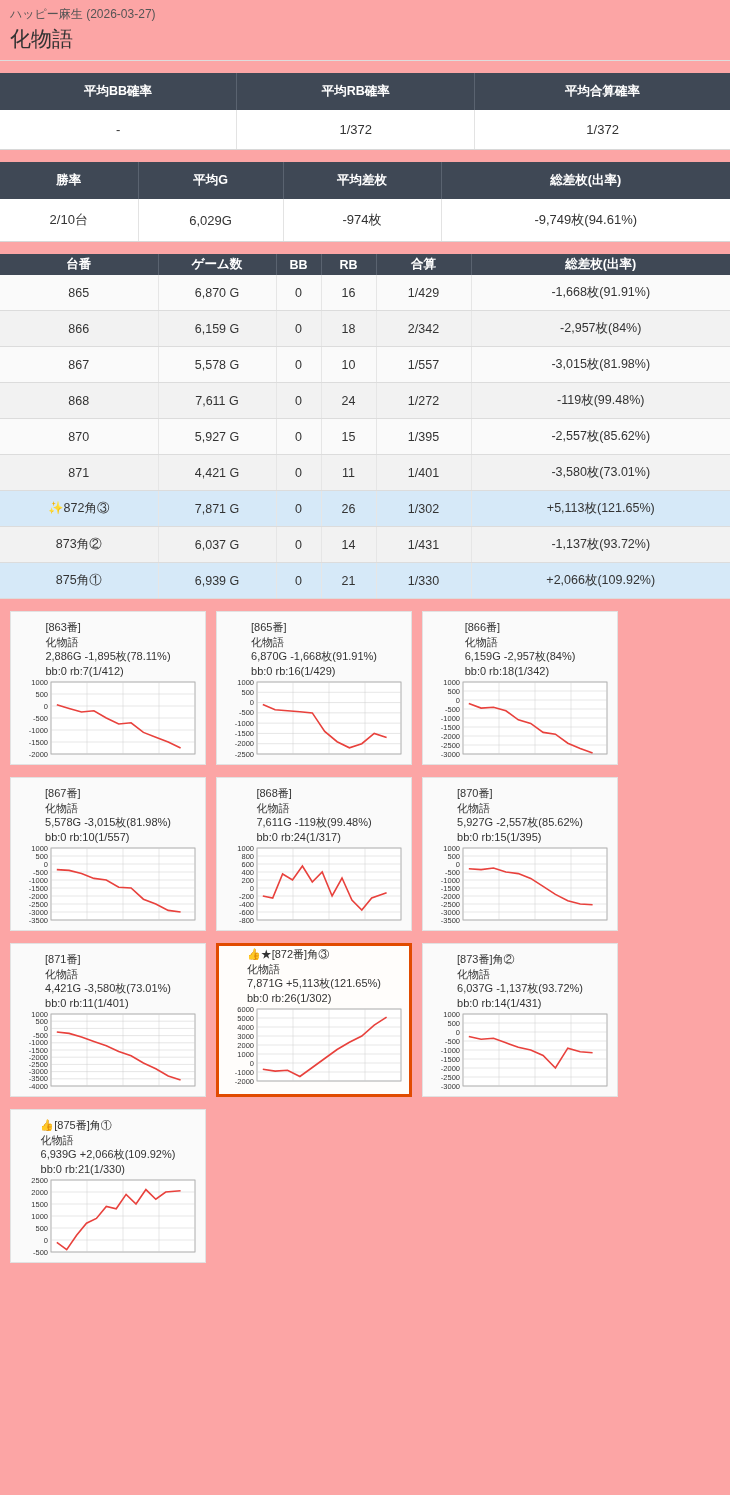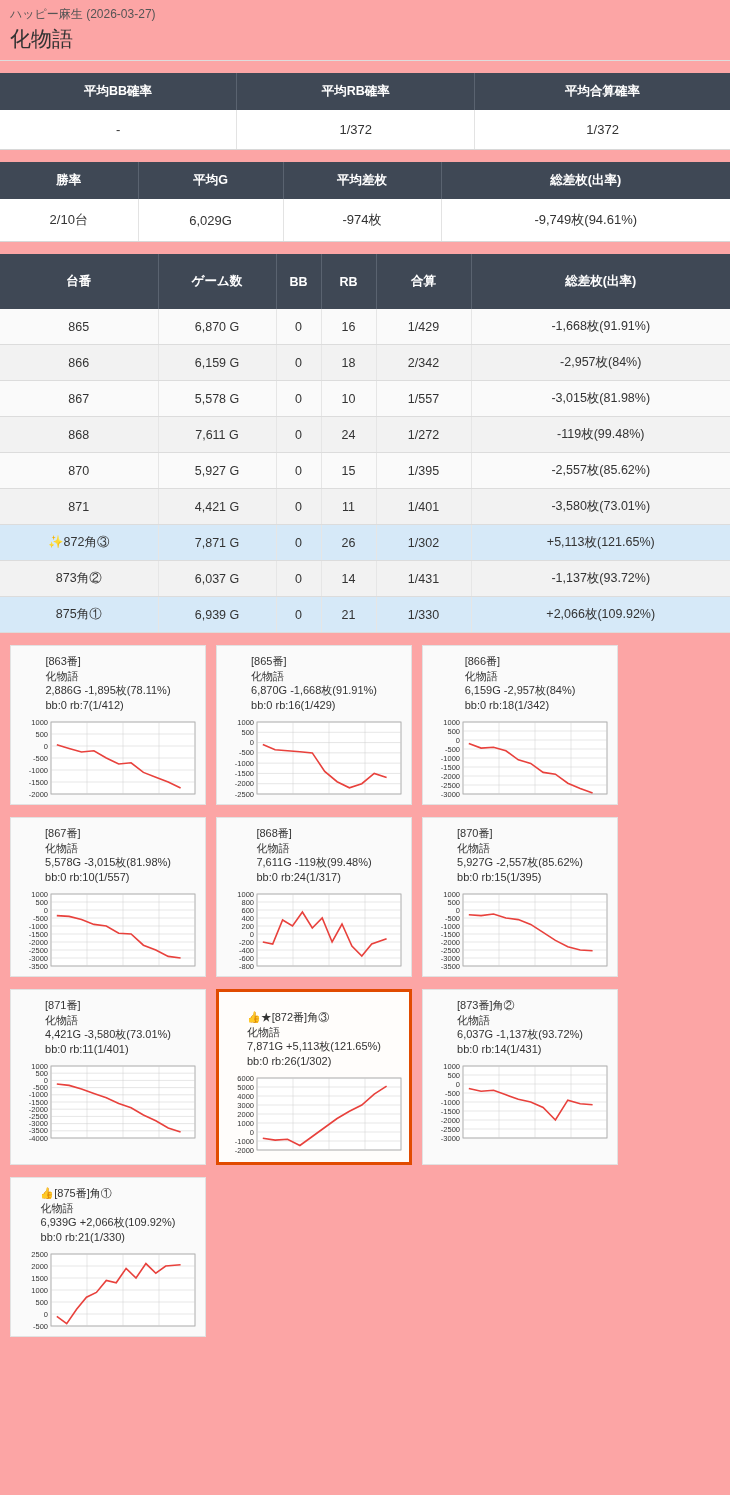--- a/index.html
+++ b/index.html
@@ -29,21 +29,21 @@
     background: #ffffff; font-size: 13px; padding: 12px 4px; text-align: center;
     border-right: 1px solid #e3e3e3; border-bottom: 1px solid #d8d8d8;
     color: #333;
   }
   .tbl td:last-child { border-right: none; }
 
   
   .mtbl { margin-top: 12px; }
   .mtbl th {
     background: #3f4855; color: #fff; font-weight: bold; font-size: 12.5px;
-    padding: 19px 2px; text-align: center; border-right: 1px solid #5a6370;
+    padding: 2px 2px; text-align: center; border-right: 1px solid #5a6370;
   }
   .mtbl th:last-child { border-right: none; }
   .mtbl td {
     font-size: 12.5px; padding: 9px 4px; text-align: center;
     border-right: 1px solid #e6e6e6; border-bottom: 1px solid #dcdcdc;
   }
   .mtbl td:last-child { border-right: none; }
   .mtbl tr.odd td { background: #f2f2f2; }
   .mtbl tr.even td { background: #fafafa; }
   .mtbl tr.hl td { background: #d6e9f8; }
@@ -60,24 +60,24 @@
     padding: 6px 0 0 0;
   }
   .cell {
     width: 196px; margin: 6px 0 6px 10px;
     background: #fafafa; border: 1px solid #e2e2e2;
     padding: 8px 4px 6px 4px;
     display: flex; flex-direction: column; align-items: center;
   }
   .cell.featured {
     border: 3px solid #e14b00; background: #fffdfb;
-    padding: 18px 6px 8px 6px;
+    padding: 1px 6px 8px 6px;
   }
   .cap { text-align: left; font-size: 11px; line-height: 14.5px; color: #333; }
-  .chartbox { margin-top: 6px; }
+  .chartbox { margin-top: 0; }
   svg { display: block; }
   .axlab { font-size: 7.5px; fill: #333; font-family: "Liberation Sans", sans-serif; }
   .gridline { stroke: #cccccc; stroke-width: 0.5; }
   .frame { fill: #ffffff; stroke: #9a9a9a; stroke-width: 0.8; }
   .sline { fill: none; stroke: #e8413c; stroke-width: 1.6; }
 </style>
 </head>
 <body>
 
 <div class="page">

